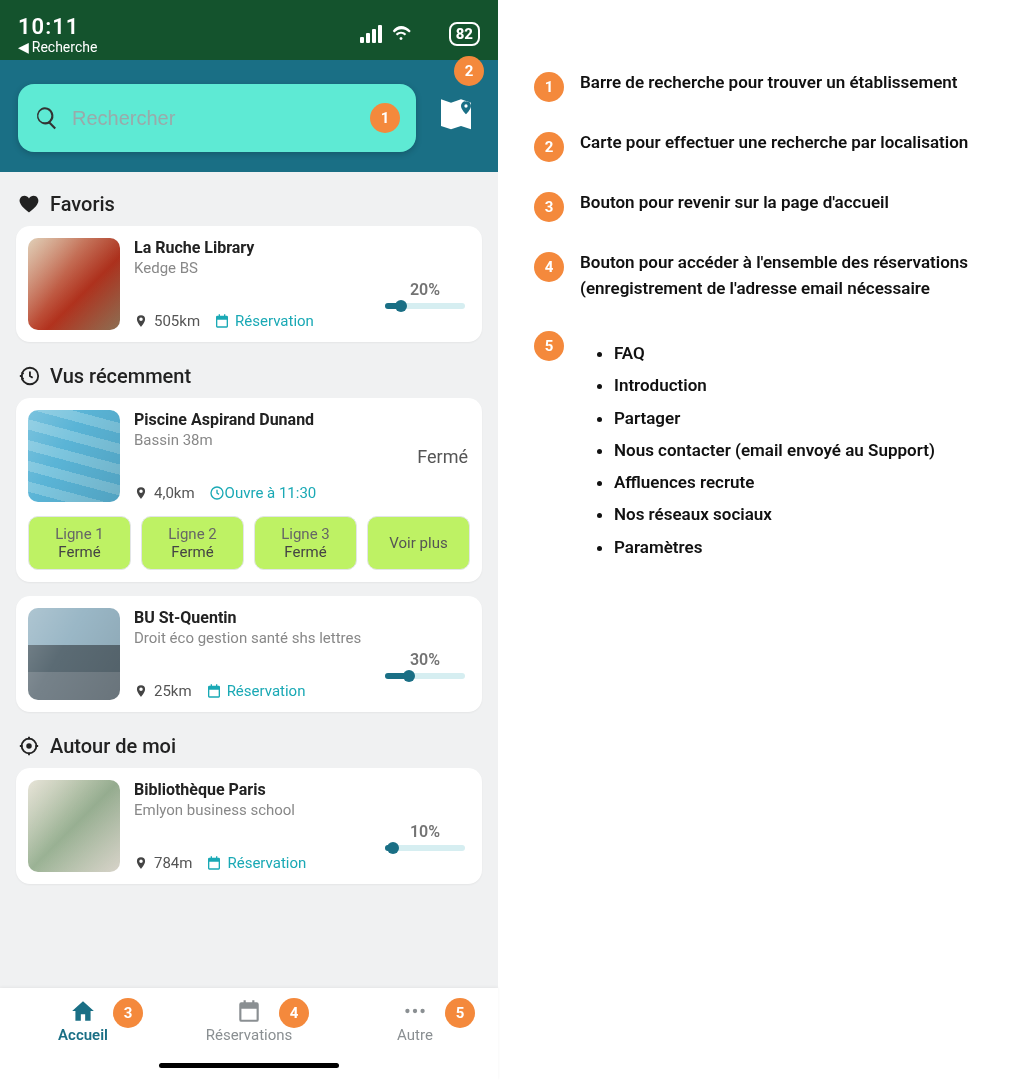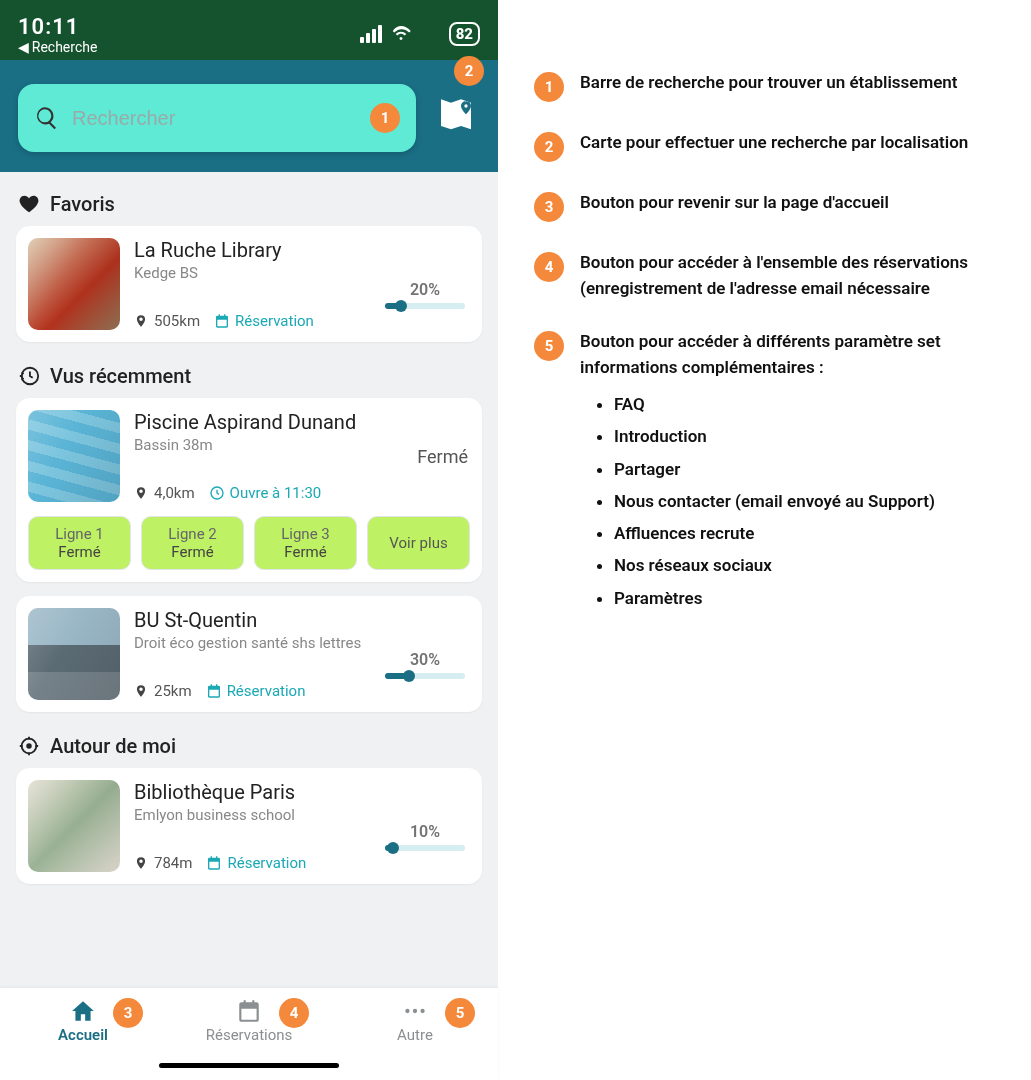--- a/index.html
+++ b/index.html
@@ -102,41 +102,41 @@
     flex-shrink:0;
     position:relative;
     overflow:hidden;
   }
   .thumb::after{content:"";position:absolute;inset:0;background:linear-gradient(120deg,rgba(255,255,255,.2),transparent 40%,rgba(0,0,0,.1));}
   .thumb.library { background: linear-gradient(135deg,#d9c3a5,#b5331e 60%, #9c7b5c); }
   .thumb.pool { background: repeating-linear-gradient(15deg,#5ab4d6 0 10px,#7cc5de 10px 20px); }
   .thumb.bu { background: linear-gradient(180deg,#9ab7c6 40%,#5b6b74 40% 70%,#758189 70%); }
   .thumb.paris { background: linear-gradient(135deg,#e0dccd,#9ab294 50%,#f0ebe0); }
   .card-main { flex:1; display:flex; flex-direction:column; }
-  .title { font-size: 20px; font-weight:400; color:#222; }
+  .title { font-size: 16px; font-weight:700; color:#222; }
   .subtitle { font-size: 15px; color:#888; margin-top:2px;}
   .metarow { display:flex; align-items:center; gap:6px; margin-top:auto; font-size:15px; color:#555;}
   .pin-icon { color:#444; }
   .reservation { color:#1aa9b5; display:inline-flex; align-items:center; gap:5px; margin-left:8px;}
   .pct-wrap { position:absolute; right:12px; top:54px; text-align:center; width:90px;}
   .card { position: relative; }
   .pct-label { color:#737373; font-size:16px; font-weight:600; }
   .progress {
     width: 80px; height:6px; background:#d6eef1; border-radius:3px; position:relative; margin:4px auto 0;
   }
   .progress::before{content:"";position:absolute;left:0;top:0;height:100%;background:#1a6f85;border-radius:3px;}
   .progress.p20::before{width:20%;}
   .progress.p30::before{width:30%;}
   .progress.p10::before{width:10%;}
   .progress::after{content:"";position:absolute;top:-3px;width:12px;height:12px;border-radius:50%;background:#1a6f85;}
   .progress.p20::after{left:calc(20% - 6px);}
   .progress.p30::after{left:calc(30% - 6px);}
   .progress.p10::after{left:calc(10% - 6px);}
   .closed-label { position:absolute; right:14px; top:48px; color:#555; font-size:18px; }
-  .opens { color:#1aa9b5; display:inline-flex; align-items:center; gap:5px; margin-left:8px;}
+  .opens { color:#1aa9b5; display:inline-flex; align-items:center; margin-left:8px;}
   .chips {
     display:flex; gap:10px; margin-top:14px;
   }
   .chip {
     flex:1;
     border:1px solid #e2e5e7;
     border-radius:10px;
     padding:8px 0;
     text-align:center;
     font-size:15px;
@@ -422,21 +422,20 @@
     <span class="annotation-badge">3</span>
     <span class="legend-text">Bouton pour revenir sur la page d'accueil</span>
   </div>
   <div class="legend-row">
     <span class="annotation-badge">4</span>
     <span class="legend-text">Bouton pour accéder à l'ensemble des réservations (enregistrement de l'adresse email nécessaire</span>
   </div>
   <div class="legend-row" style="margin-bottom:6px;">
     <span class="annotation-badge">5</span>
     <div>
-      <span class="legend-text">Bouton pour accéder à différents paramètre set informations complémentaires :</span>
       <ul>
         <li>FAQ</li>
         <li>Introduction</li>
         <li>Partager</li>
         <li>Nous contacter (email envoyé au Support)</li>
         <li>Affluences recrute</li>
         <li>Nos réseaux sociaux</li>
         <li>Paramètres</li>
       </ul>
     </div>

